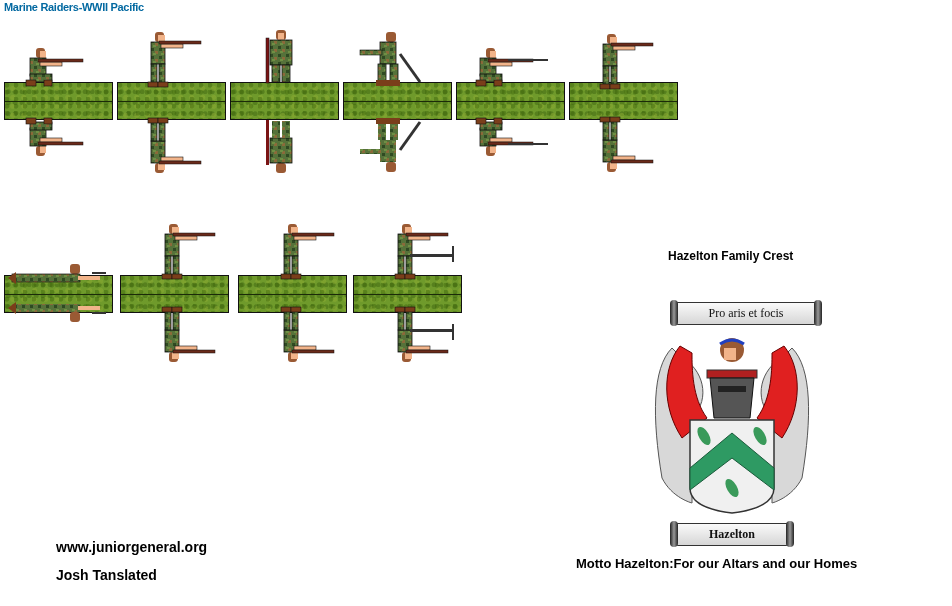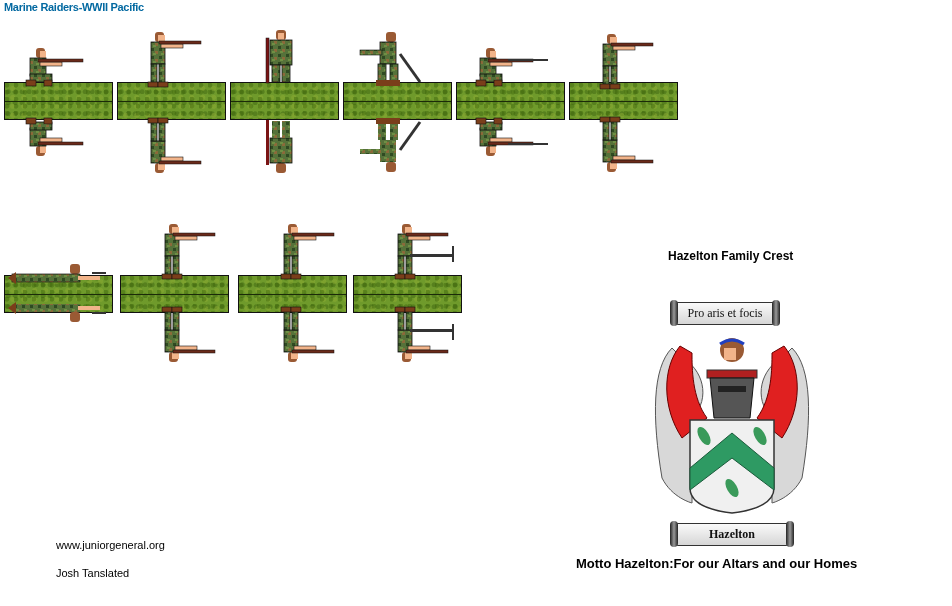--- a/index.html
+++ b/index.html
@@ -9,21 +9,21 @@
   .title { left:4px; top:1px; font-size:11px; font-weight:bold; color:#0369a1; letter-spacing:-0.3px; }
   .base { position:absolute; width:109px; height:38px; border:1px solid #111; box-sizing:border-box;
           background:
             radial-gradient(circle at 20% 30%, rgba(60,100,10,0.45) 0 2px, transparent 3px),
             radial-gradient(circle at 70% 60%, rgba(140,170,50,0.5) 0 2px, transparent 3px),
             radial-gradient(circle at 45% 80%, rgba(50,90,10,0.4) 0 2px, transparent 3px),
             #6f9a2b;
           background-size: 9px 7px, 11px 9px, 7px 11px, auto; }
   .base::after { content:""; position:absolute; left:0; right:0; top:50%; border-top:1px solid #1b2a08; }
   .fig { position:absolute; }
-  .caption { font-size:11px; font-weight:normal; color:#000; }
+  .caption { font-size:14px; font-weight:bold; color:#000; }
   .crest-title { left:668px; top:249px; font-size:12px; font-weight:bold; }
   .motto-line { left:576px; top:556px; font-size:13px; font-weight:bold; }
   .scroll { position:absolute; background:linear-gradient(#fafafa,#d6d6d6); border:1.5px solid #333;
             border-radius:3px; box-sizing:border-box; text-align:center;
             font-family:"Liberation Serif", "DejaVu Serif", serif; color:#111; }
   .scroll::before, .scroll::after { content:""; position:absolute; top:-3px; width:8px; height:26px;
             background:linear-gradient(90deg,#222,#999,#222); border-radius:4px; }
   .scroll::before { left:-6px; } .scroll::after { right:-6px; }
 </style>
 </head>
@@ -182,21 +182,21 @@
         <use href="#stand"></use>
         <rect x="20" y="30" width="44" height="3" fill="#333"></rect>
         <rect x="62" y="22" width="2" height="16" fill="#333"></rect>
       </g>
   </svg>
 </div>
 
 <div class="abs caption crest-title">Hazelton Family Crest</div>
 
 <div>
-  <div class="scroll" style="left:675px;top:302px;width:100px;height:23px;line-height:20px;font-size:12px;">Pro aris et focis</div>
+  <div class="scroll" style="left:675px;top:302px;width:142px;height:23px;line-height:20px;font-size:12px;">Pro aris et focis</div>
 
   <svg class="abs" style="left:652px;top:328px" width="160" height="190">
 
     <path d="M20,20 C0,40 0,90 10,150 C20,170 40,175 40,175 L40,90 C60,70 50,40 30,30 Z" fill="#d8d8d8" stroke="#555"></path>
     <path d="M140,20 C160,40 160,90 150,150 C140,170 120,175 120,175 L120,90 C100,70 110,40 130,30 Z" fill="#d8d8d8" stroke="#555"></path>
     <path d="M28,18 C10,40 10,80 30,110 L55,90 C40,70 40,40 40,25 Z" fill="#e02020" stroke="#600"></path>
     <path d="M132,18 C150,40 150,80 130,110 L105,90 C120,70 120,40 120,25 Z" fill="#e02020" stroke="#600"></path>
 
     <circle cx="80" cy="22" r="12" fill="#9a5a34"></circle>
     <path d="M68,16 Q80,8 92,16" stroke="#2040c0" stroke-width="3" fill="none"></path>

